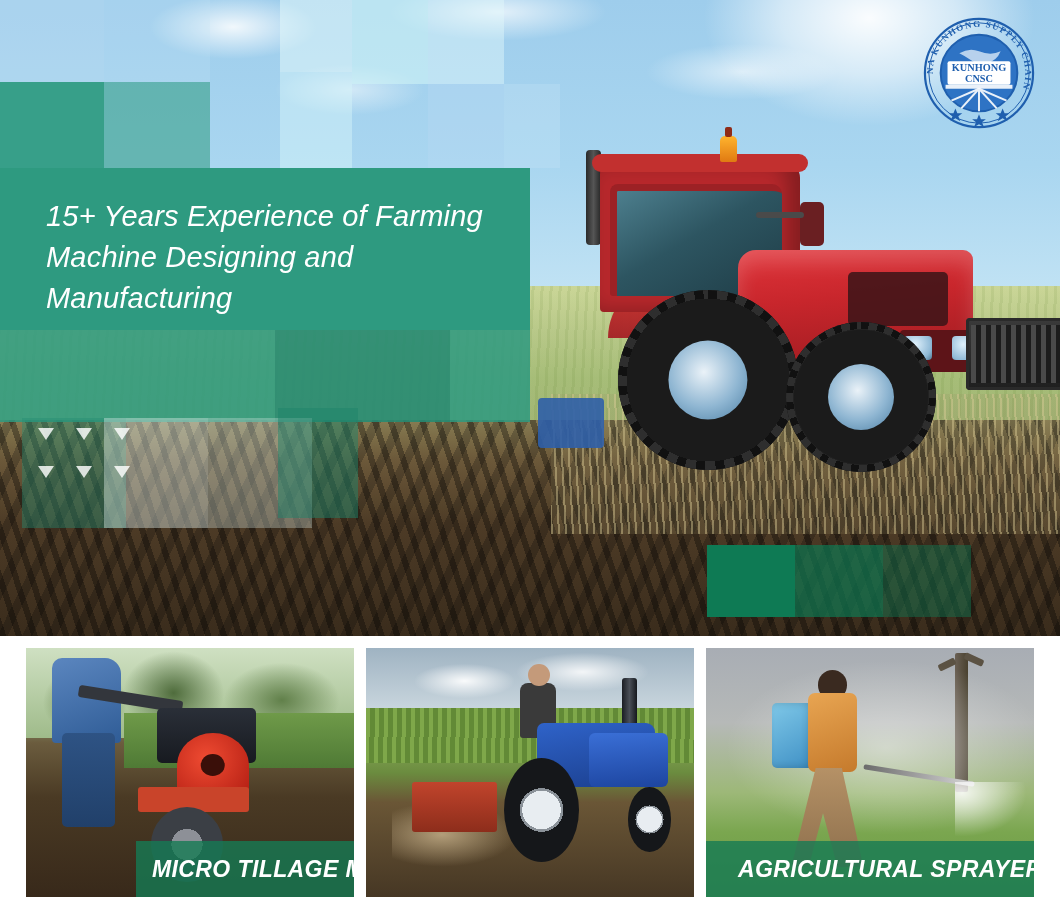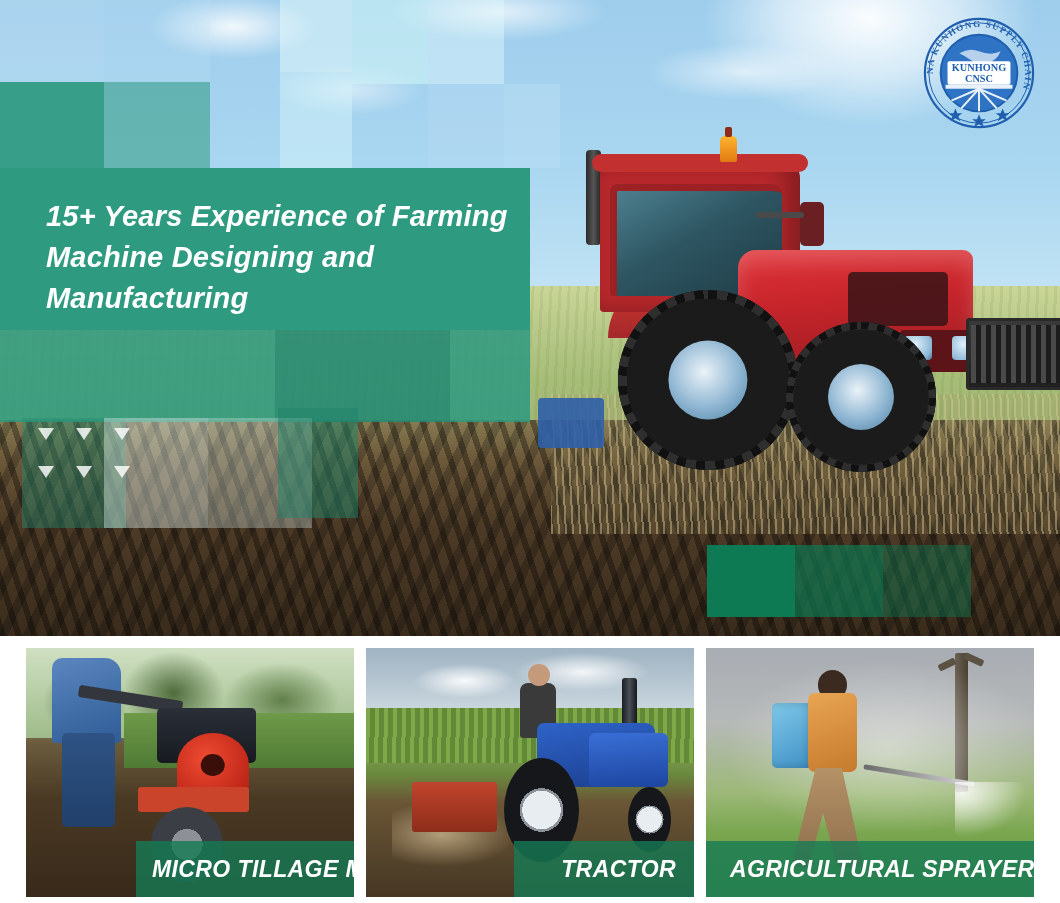--- a/index.html
+++ b/index.html
@@ -178,21 +178,21 @@
     background:rgba(46,154,128,.92);
   }
   .panel-top-strip2 {
     position:absolute; left:104px; top:82px; width:106px; height:86px;
     background:rgba(46,154,128,.55);
   }
 
   
   .headline {
     position:absolute; left:46px; top:196px; width:470px;
-    font-size:29px; line-height:41px; font-weight:bold; font-style:italic;
+    font-size:29px; line-height:41px; font-weight:normal; font-style:italic;
     color:#ffffff; letter-spacing:.2px;
   }
   .subcopy {
     position:absolute; left:46px; top:346px; width:430px;
     font-size:14.5px; line-height:21px; font-style:italic; color:#f2fbf8;
   }
 
   
   .tri-wrap { position:absolute; left:38px; top:428px; width:120px; height:70px; }
   .tri {
@@ -236,21 +236,21 @@
   }
   .card-label span{
     font-size:23px; font-weight:bold; font-style:italic; color:#fff;
     letter-spacing:.4px; white-space:nowrap; width:100%;
   }
   .card.c1 .card-label span { padding-left:16px; text-align:left; }
   .card.c2 .card-label span { padding-right:18px; text-align:right; }
   .card.c3 .card-label span { padding-left:24px; text-align:left; }
   .card.c1 .card-label { left:110px; }
   .card.c2 .card-label { left:148px; }
-  .card.c3 .card-label { left:0px; }
+  .card.c3 .card-label { left:0px;padding-left:8px; }
 
   
   .c1 .bg {
     position:absolute; inset:0;
     background:
       linear-gradient(180deg,#b9cba6 0%, #9cb98c 22%, #6b5c3e 38%, #4a3a24 60%, #38291a 100%);
   }
   .c1 .trees {
     position:absolute; left:0; top:0; width:100%; height:36%;
     background:
@@ -539,23 +539,20 @@
       <div class="crops"></div>
       <div class="dust"></div>
       <div class="t-imp"></div>
       <div class="t-stack"></div>
       <div class="t-driver"></div>
       <div class="t-body"></div>
       <div class="t-hoodb"></div>
       <div class="t-rear"></div>
       <div class="t-fr"></div>
     </div>
-    <div class="card-label">
-      <span>TRACTOR</span>
-    </div>
   </article>
 
   <article class="card c3">
     <div class="card-photo">
       <div class="bg"></div>
       <div class="tree"></div>
       <div class="mist"></div>
       <div class="tank"></div>
       <div class="man-head"></div>
       <div class="man-body"></div>

